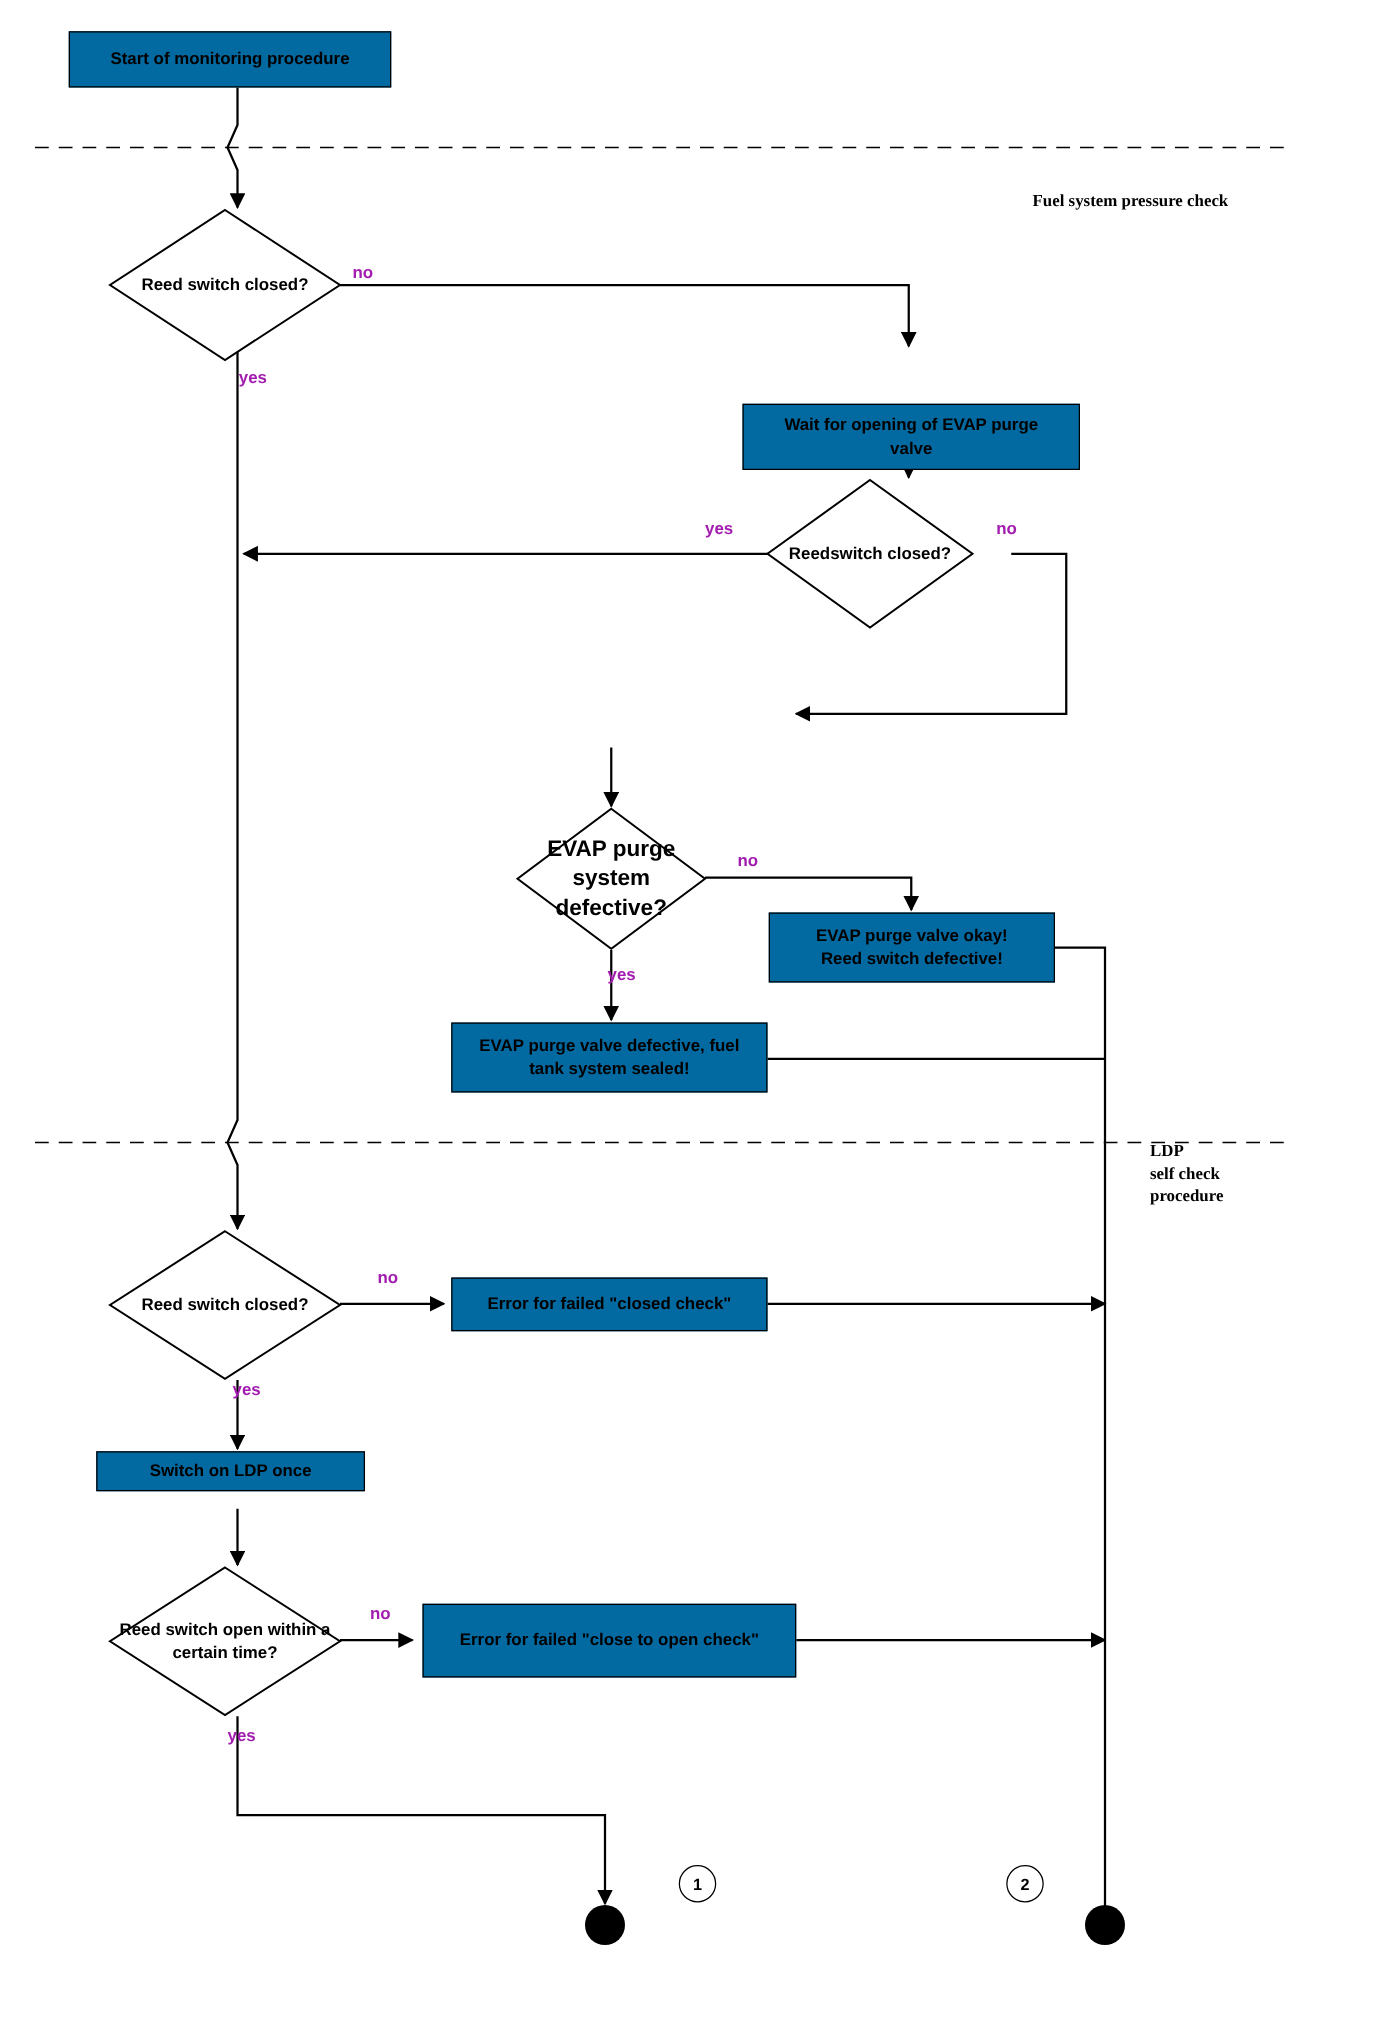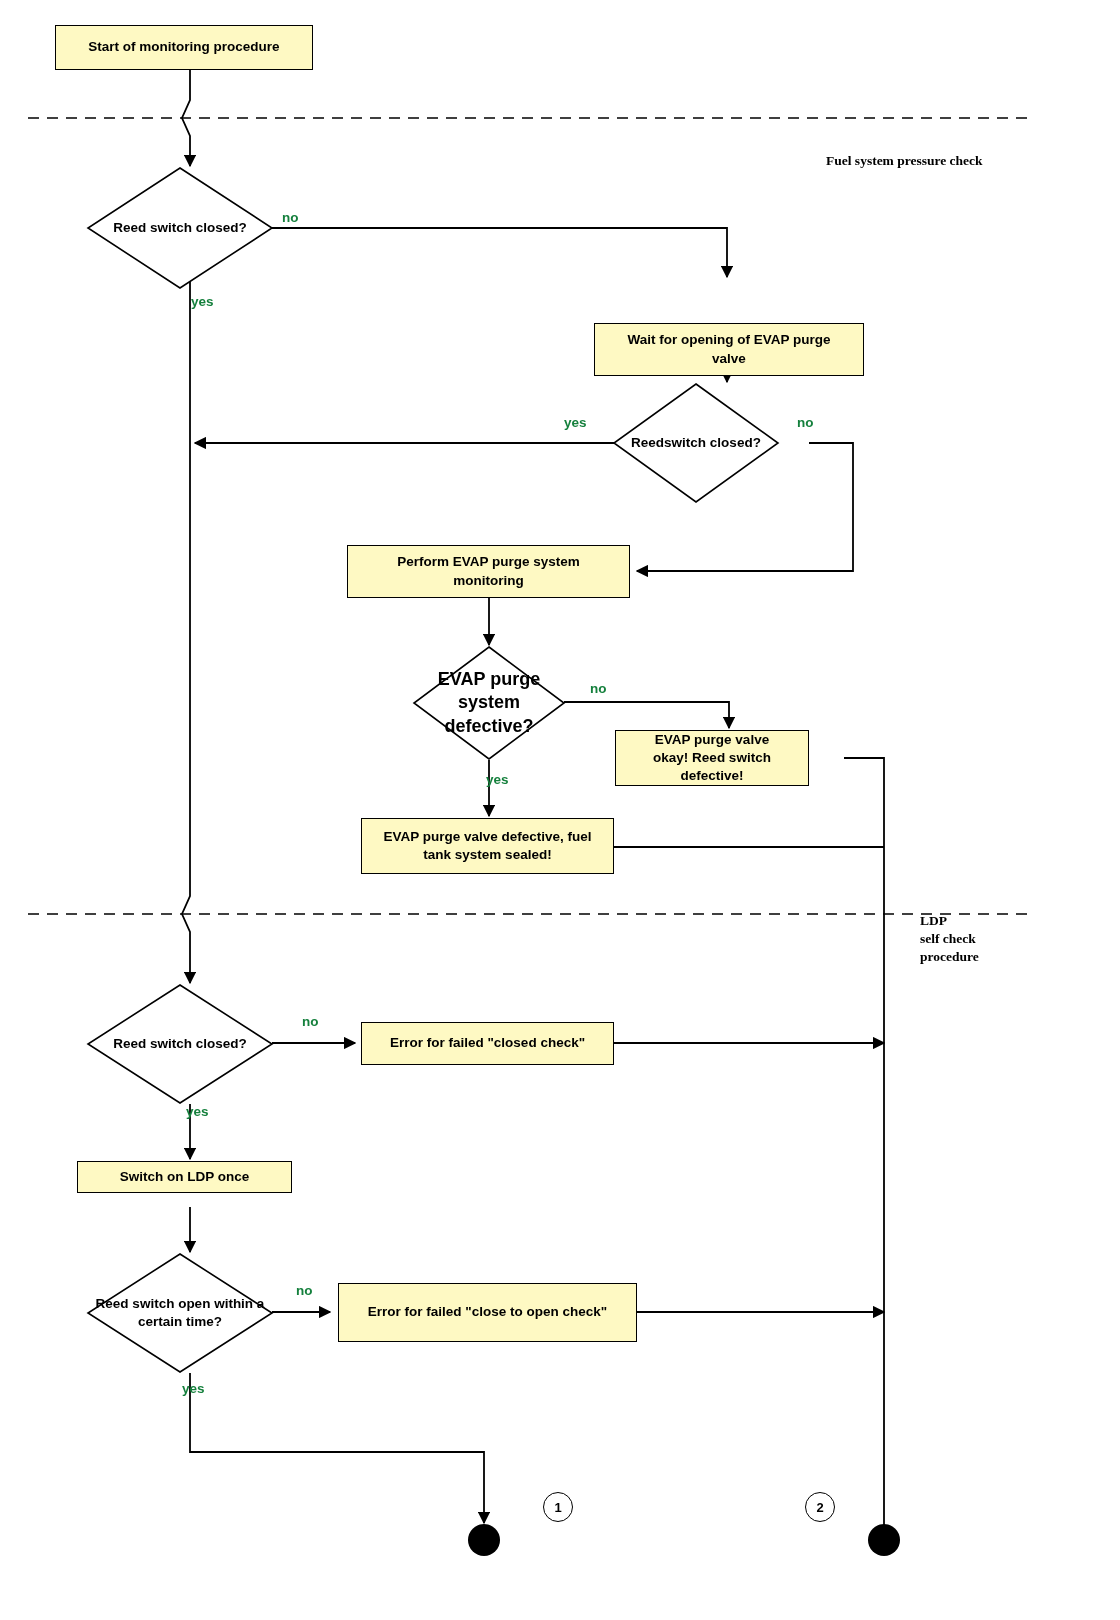--- a/index.html
+++ b/index.html
@@ -13,21 +13,21 @@
   #canvas {
     position: relative;
     width: 1120px;
     height: 1620px;
     background: #ffffff;
     overflow: hidden;
   }
   .box {
     position: absolute;
     border: 1px solid #000000;
-    background: #fef9c3;
+    background: #0369a1;
     display: flex;
     align-items: center;
     justify-content: center;
     text-align: center;
     font-weight: bold;
     font-size: 13.5px;
     line-height: 1.35;
     color: #000000;
     box-sizing: border-box;
     padding: 2px 20px;
@@ -56,21 +56,21 @@
     line-height: 1.3;
     color: #000000;
     box-sizing: border-box;
     padding: 0 4px;
     pointer-events: none;
   }
   .edge-label {
     position: absolute;
     font-weight: bold;
     font-size: 13.5px;
-    color: #15803d;
+    color: #a21caf;
     white-space: nowrap;
   }
   .section-label {
     position: absolute;
     font-weight: bold;
     font-size: 13.5px;
     color: #000000;
     line-height: 1.35;
     white-space: pre-line;
     text-align: left;
@@ -163,24 +163,22 @@
 
   <div class="section-label" style="left:920px; top:912px;">LDP
 self check
 procedure</div>
 
   <div class="box" style="left:55px; top:25px; width:258px; height:45px;">Start of monitoring procedure</div>
 
   <div class="box" style="left:594px; top:279px; width:270px; height:53px;margin-top:44px;">Wait for opening of
 EVAP purge valve</div>
 
-  <div class="box" style="left:347px; top:545px; width:283px; height:53px;">Perform EVAP purge system
-monitoring</div>
-
-  <div class="box" style="left:615px; top:730px; width:194px; height:56px;">EVAP purge valve okay!
+
+  <div class="box" style="left:615px; top:730px; width:229px; height:56px;">EVAP purge valve okay!
 Reed switch defective!</div>
 
   <div class="box" style="left:361px; top:818px; width:253px; height:56px;">EVAP purge valve defective,
 fuel tank system sealed!</div>
 
   <div class="box" style="left:361px; top:1022px; width:253px; height:43px;">Error for failed "closed check"</div>
 
   <div class="box" style="left:77px; top:1161px; width:215px; height:32px;">Switch on LDP once</div>
 
   <div class="box" style="left:338px; top:1283px; width:299px; height:59px;">Error for failed "close to open

